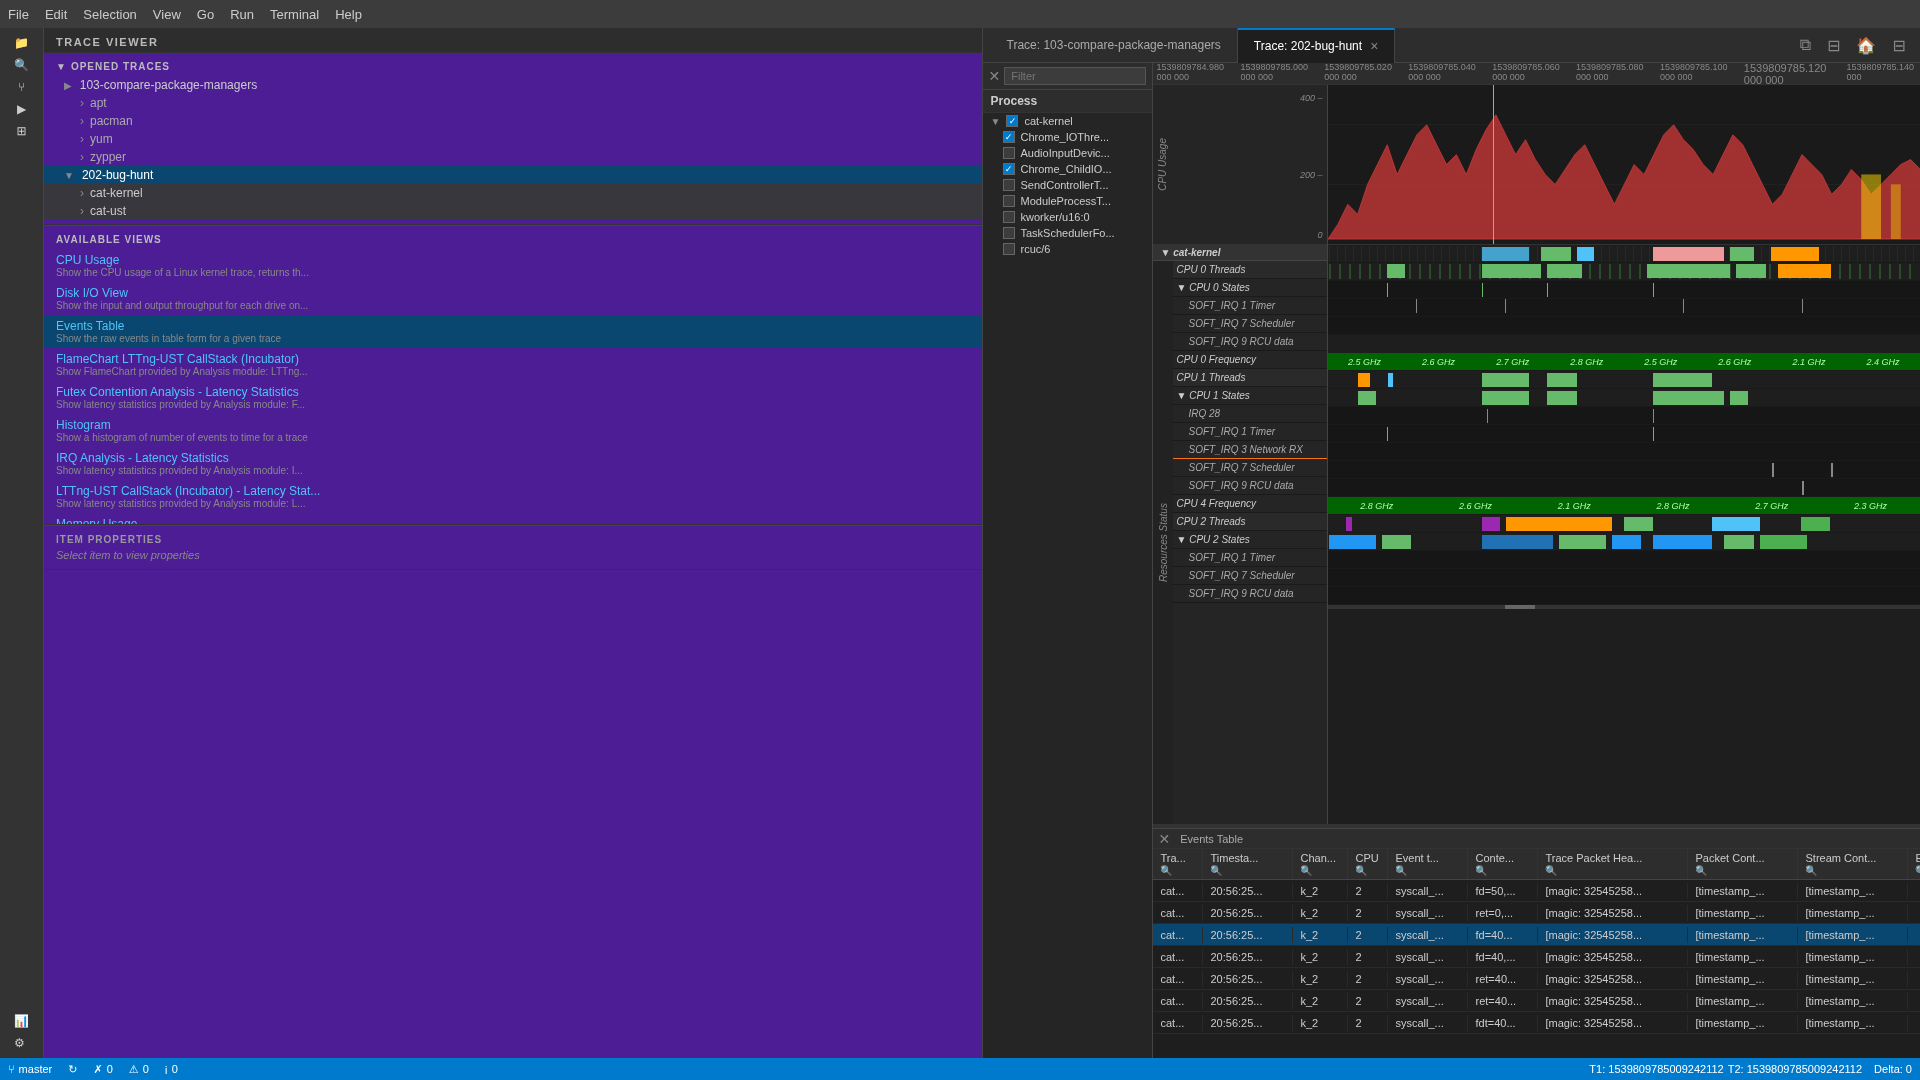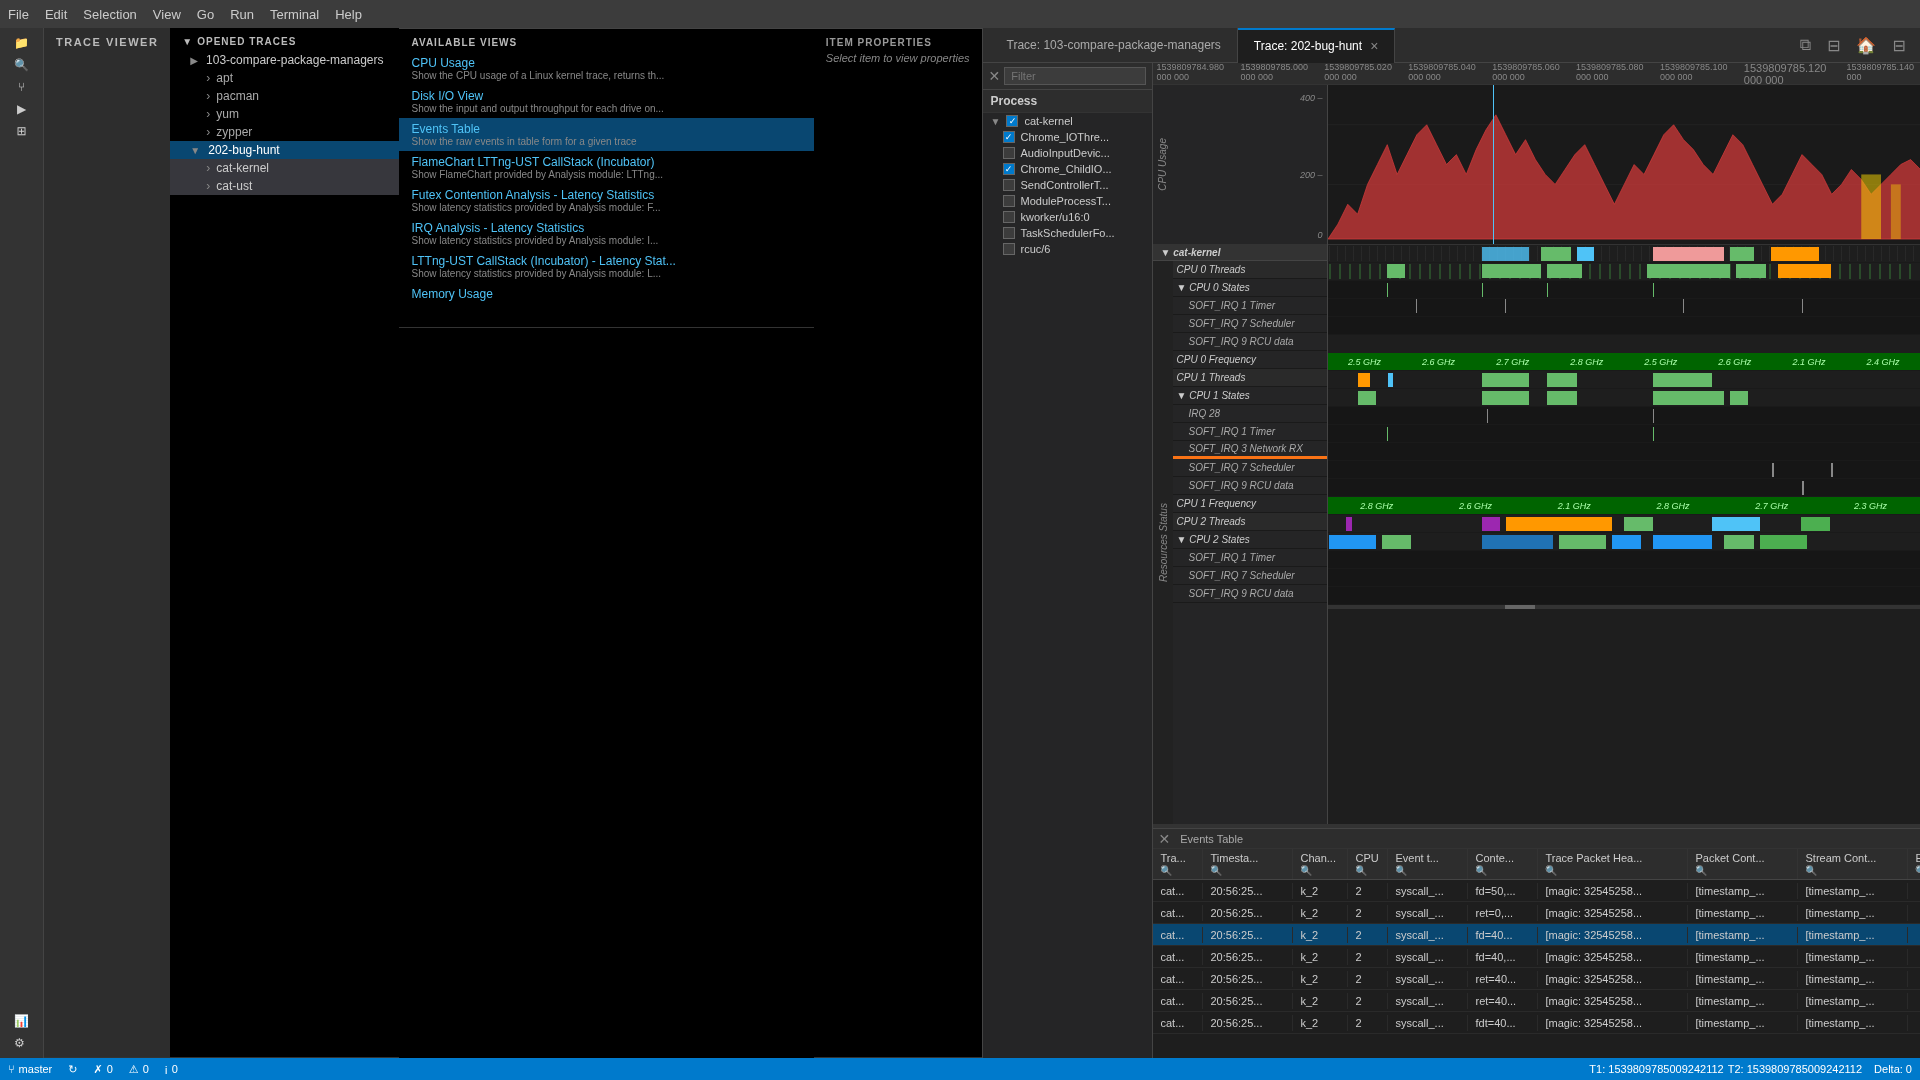--- a/index.html
+++ b/index.html
@@ -99,21 +99,21 @@
     <div class="icon-btn" title="Search">🔍</div>
     <div class="icon-btn" title="Source Control">⑂</div>
     <div class="icon-btn" title="Run">▶</div>
     <div class="icon-btn" title="Extensions">⊞</div>
     <div style="margin-top: auto; padding-bottom: 8px; display: flex; flex-direction: column; gap: 8px;">
       <div class="icon-btn">📊</div>
       <div class="icon-btn">⚙</div>
     </div>
   </div>
 
-  <div id="sidebar-content" style="width: 280px; background: #000000; display: flex; flex-direction: row; border-right: 1px solid #444; flex-shrink: 0; overflow: hidden;">
+  <div id="sidebar-content" style="width: 280px; background: #4c1d95; display: flex; flex-direction: column; border-right: 1px solid #444; flex-shrink: 0; overflow: hidden;">
 
     <div style="padding: 8px 12px 4px; color: #bbb; font-size: 11px; font-weight: bold; letter-spacing: 1.5px; border-bottom: 1px solid #333; background: #2d2d2d;">TRACE VIEWER</div>
 
     <div style="border-bottom: 1px solid #333; padding: 4px 0; flex-shrink: 0;">
       <div style="padding: 4px 12px; color: #bbb; font-size: 10px; font-weight: bold; letter-spacing: 1px; display: flex; align-items: center; gap: 4px;">
         <span style="font-size: 10px;">▼</span>
         <span>OPENED TRACES</span>
       </div>
 
       <div class="tree-item" style="padding-left: 20px;">
@@ -165,20 +165,24 @@
         <div class="view-name">Events Table</div>
         <div class="view-desc">Show the raw events in table form for a given trace</div>
       </div>
       <div class="view-item">
         <div class="view-name">FlameChart LTTng-UST CallStack (Incubator)</div>
         <div class="view-desc">Show FlameChart provided by Analysis module: LTTng...</div>
       </div>
       <div class="view-item">
         <div class="view-name">Futex Contention Analysis - Latency Statistics</div>
         <div class="view-desc">Show latency statistics provided by Analysis module: F...</div>
+      </div>
+      <div class="view-item">
+        <div class="view-name">Histogram</div>
+        <div class="view-desc">Show a histogram of number of events to time for a trace</div>
       </div>
       <div class="view-item">
         <div class="view-name">IRQ Analysis - Latency Statistics</div>
         <div class="view-desc">Show latency statistics provided by Analysis module: I...</div>
       </div>
       <div class="view-item">
         <div class="view-name">LTTng-UST CallStack (Incubator) - Latency Stat...</div>
         <div class="view-desc">Show latency statistics provided by Analysis module: L...</div>
       </div>
       <div class="view-item">
@@ -324,31 +328,31 @@
                   </div>
                   <div style="height: 18px; display: flex; align-items: center; padding: 0 4px; border-bottom: 1px solid #1a1a1a; flex-shrink: 0; cursor: pointer;">
                     <span style="font-size: 10px; color: #ccc;">▼ CPU 1 States</span>
                   </div>
                   <div style="height: 18px; display: flex; align-items: center; padding: 0 16px; border-bottom: 1px solid #1a1a1a; flex-shrink: 0;">
                     <span style="font-size: 10px; color: #aaa;">IRQ 28</span>
                   </div>
                   <div style="height: 18px; display: flex; align-items: center; padding: 0 16px; border-bottom: 1px solid #1a1a1a; flex-shrink: 0;">
                     <span style="font-size: 10px; color: #aaa;">SOFT_IRQ 1 Timer</span>
                   </div>
-                  <div style="height: 18px; display: flex; align-items: center; padding: 0 16px; border-bottom: 3px solid #f97316; flex-shrink: 0; text-align: center;">
+                  <div style="height: 18px; display: flex; align-items: center; padding: 0 16px; border-bottom: 1px solid #f97316; flex-shrink: 0; text-align: center;">
                     <span style="font-size: 10px; color: #aaa;">SOFT_IRQ 3 Network RX</span>
                   </div>
                   <div style="height: 18px; display: flex; align-items: center; padding: 0 16px; border-bottom: 1px solid #1a1a1a; flex-shrink: 0;">
                     <span style="font-size: 10px; color: #aaa;">SOFT_IRQ 7 Scheduler</span>
                   </div>
                   <div style="height: 18px; display: flex; align-items: center; padding: 0 16px; border-bottom: 1px solid #1a1a1a; flex-shrink: 0;">
                     <span style="font-size: 10px; color: #aaa;">SOFT_IRQ 9 RCU data</span>
                   </div>
                   <div style="height: 18px; display: flex; align-items: center; padding: 0 4px; border-bottom: 1px solid #1a1a1a; flex-shrink: 0;">
-                    <span style="font-size: 10px; color: #ccc;">CPU 1 Frequency</span>
+                    <span style="font-size: 10px; color: #ccc;">CPU 4 Frequency</span>
                   </div>
 
                   <div style="height: 18px; background: #2a2a2a; display: flex; align-items: center; padding: 0 4px; border-bottom: 1px solid #1a1a1a; flex-shrink: 0; cursor: pointer;">
                     <span style="font-size: 10px; color: #ccc;">CPU 2 Threads</span>
                   </div>
                   <div style="height: 18px; display: flex; align-items: center; padding: 0 4px; border-bottom: 1px solid #1a1a1a; flex-shrink: 0; cursor: pointer;">
                     <span style="font-size: 10px; color: #ccc;">▼ CPU 2 States</span>
                   </div>
                   <div style="height: 18px; display: flex; align-items: center; padding: 0 16px; border-bottom: 1px solid #1a1a1a; flex-shrink: 0;">
                     <span style="font-size: 10px; color: #aaa;">SOFT_IRQ 1 Timer</span>

